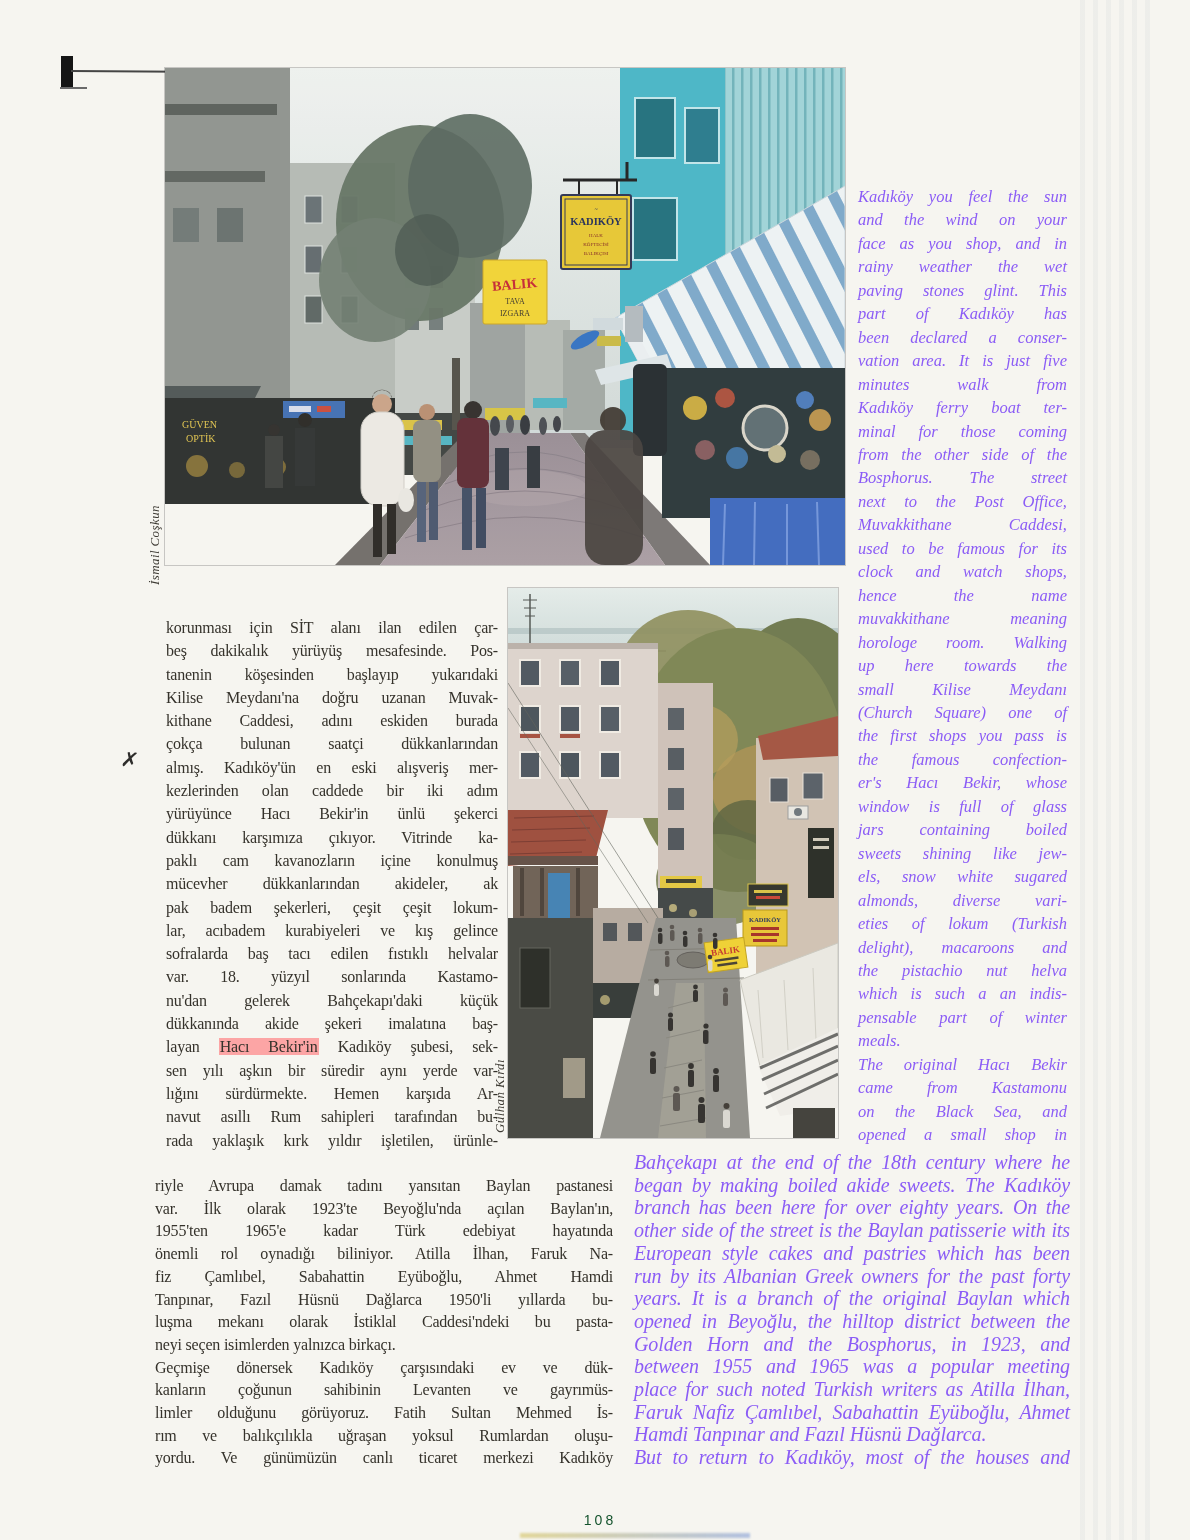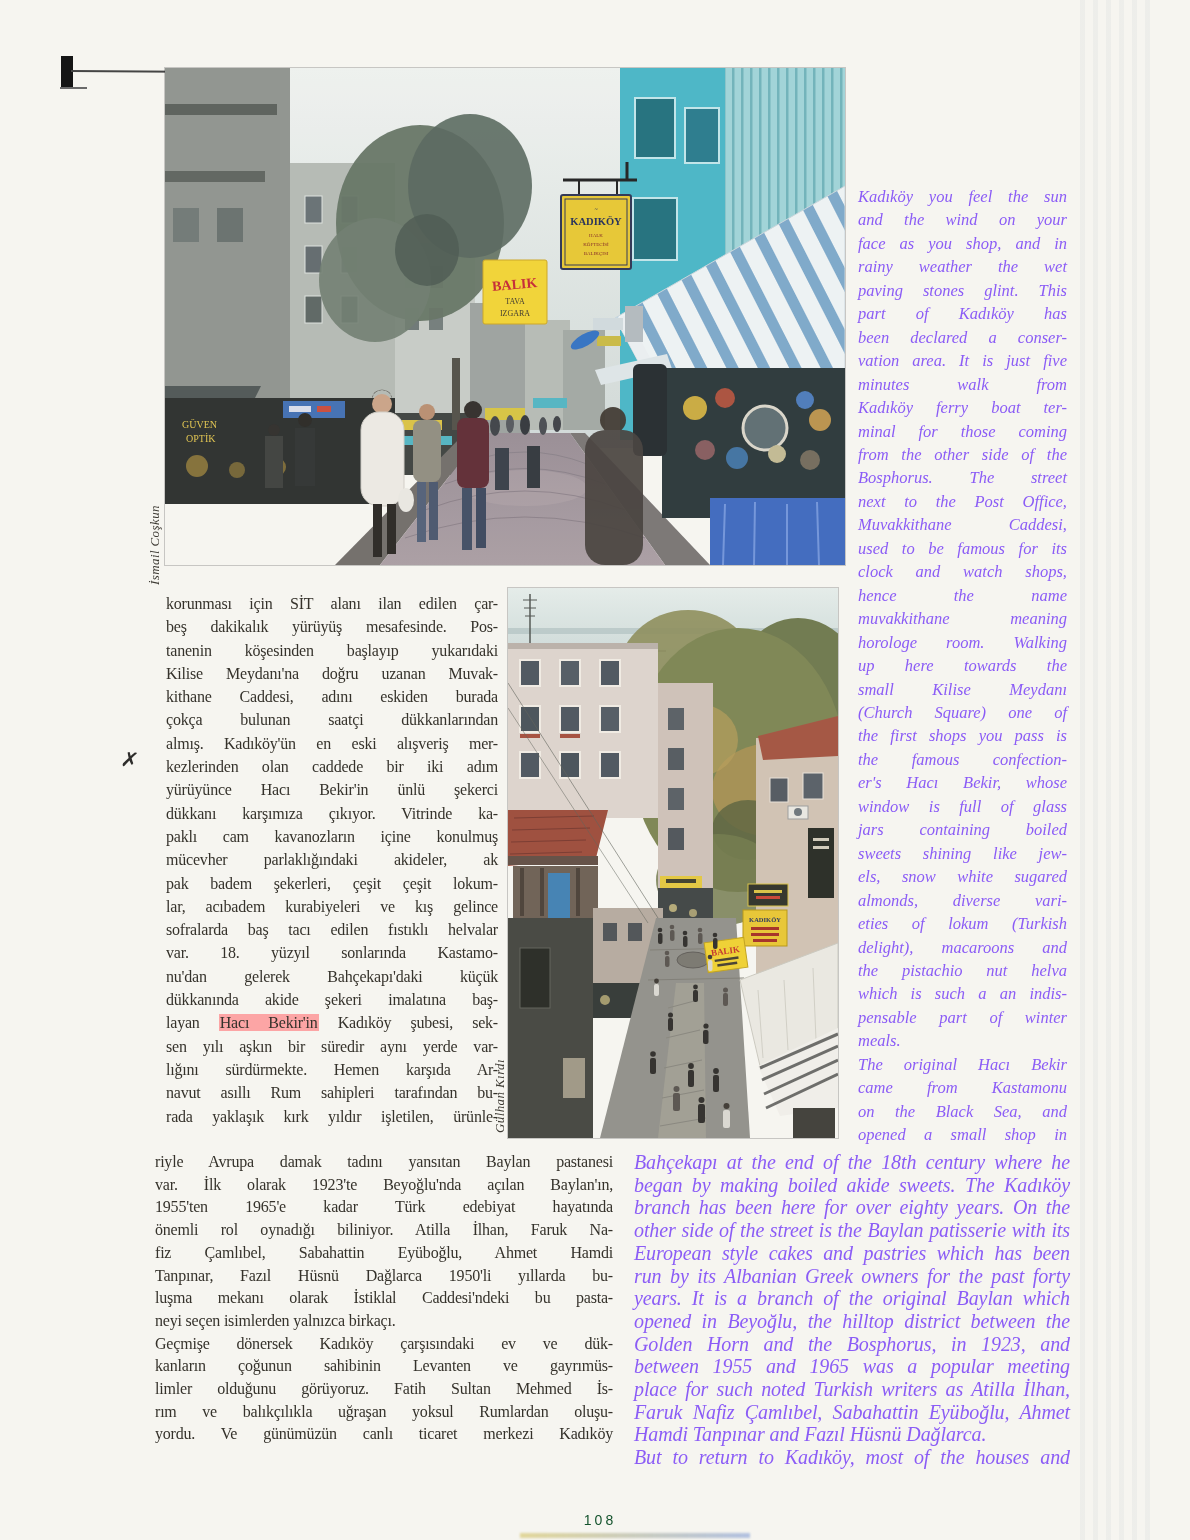--- a/index.html
+++ b/index.html
@@ -25,21 +25,21 @@
   #photo-mid{left:508px;top:588px;width:330px;height:550px;}
   
   .credit{position:absolute;font-style:italic;font-size:13px;color:#3d3a33;letter-spacing:.4px;
     transform:rotate(-90deg);transform-origin:0 0;white-space:nowrap;}
   #credit-top{left:147px;top:585px;}
   #credit-mid{left:492px;top:1133px;}
   
   .col{position:absolute;}
   .line{text-align:justify;text-align-last:justify;}
   .line.last{text-align-last:left;}
-  .col-tr{font-size:16px;line-height:23.3px;letter-spacing:-0.2px;}
+  .col-tr{font-size:16px;line-height:23.3px;letter-spacing:-0.2px;margin-top:24px;}
   .col-en{font-style:italic;font-size:16.5px;color:#8b5cf6;}
   #col-left-narrow{left:166px;top:592px;width:332px;}
   #col-left-wide{left:155px;top:1151px;width:458px;line-height:22.7px;}
   #col-right-narrow{left:858px;top:185px;width:209px;line-height:23.45px;}
   #col-right-wide{left:634px;top:1151px;width:436px;font-size:20px;line-height:22.7px;letter-spacing:-0.1px;}
   mark{background:#fca5a5;color:inherit;padding:0 1px;}
   
   #pen-mark{position:absolute;left:121px;top:748px;font-size:21px;color:#2e2d2b;transform:rotate(9deg);}
   
   #page-number{position:absolute;left:560px;top:1512px;width:80px;text-align:center;
@@ -385,21 +385,21 @@
       <div class="line">beş dakikalık yürüyüş mesafesinde. Pos-</div>
       <div class="line">tanenin köşesinden başlayıp yukarıdaki</div>
       <div class="line">Kilise Meydanı'na doğru uzanan Muvak-</div>
       <div class="line">kithane Caddesi, adını eskiden burada</div>
       <div class="line">çokça bulunan saatçi dükkanlarından</div>
       <div class="line">almış. Kadıköy'ün en eski alışveriş mer-</div>
       <div class="line">kezlerinden olan caddede bir iki adım</div>
       <div class="line">yürüyünce Hacı Bekir'in ünlü şekerci</div>
       <div class="line">dükkanı karşımıza çıkıyor. Vitrinde ka-</div>
       <div class="line">paklı cam kavanozların içine konulmuş</div>
-      <div class="line">mücevher parlaklığındaki akideler, ak</div>
+      <div class="line">mücevher dükkanlarından akideler, ak</div>
       <div class="line">pak badem şekerleri, çeşit çeşit lokum-</div>
       <div class="line">lar, acıbadem kurabiyeleri ve kış gelince</div>
       <div class="line">sofralarda baş tacı edilen fıstıklı helvalar</div>
       <div class="line">var. 18. yüzyıl sonlarında Kastamo-</div>
       <div class="line">nu'dan gelerek Bahçekapı'daki küçük</div>
       <div class="line">dükkanında akide şekeri imalatına baş-</div>
       <div class="line">layan <mark>Hacı Bekir'in</mark> Kadıköy şubesi, sek-</div>
       <div class="line">sen yılı aşkın bir süredir aynı yerde var-</div>
       <div class="line">lığını sürdürmekte. Hemen karşıda Ar-</div>
       <div class="line">navut asıllı Rum sahipleri tarafından bu-</div>

